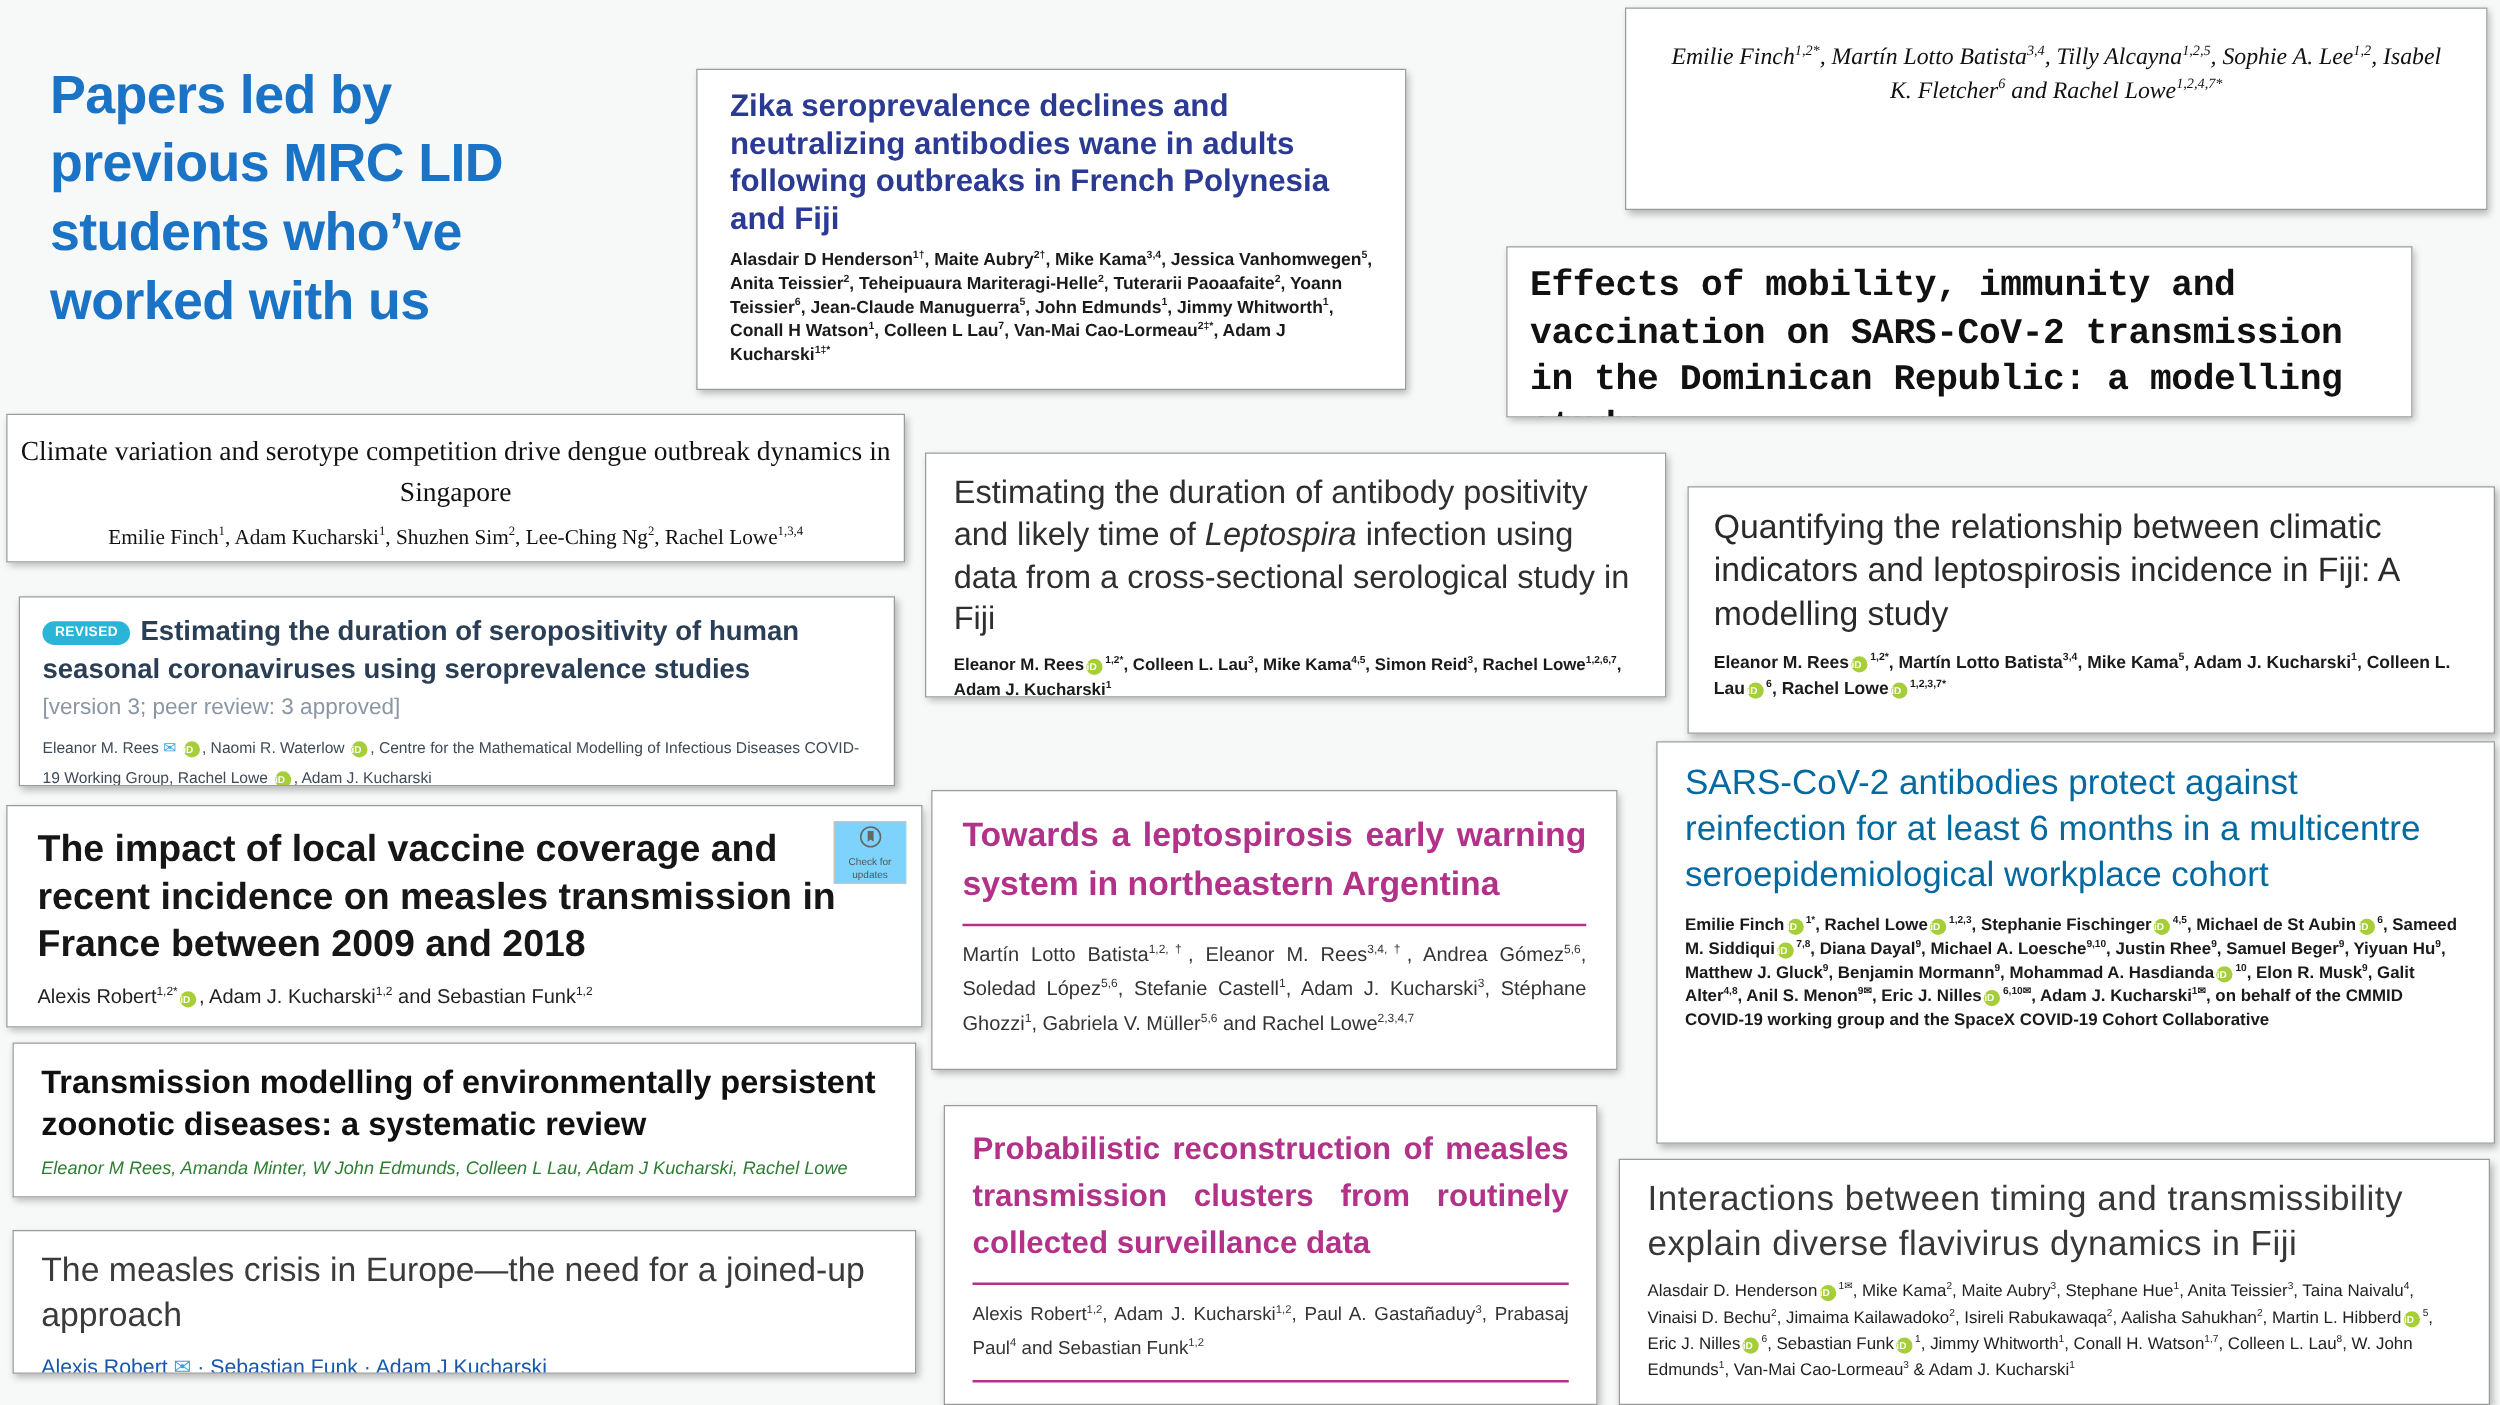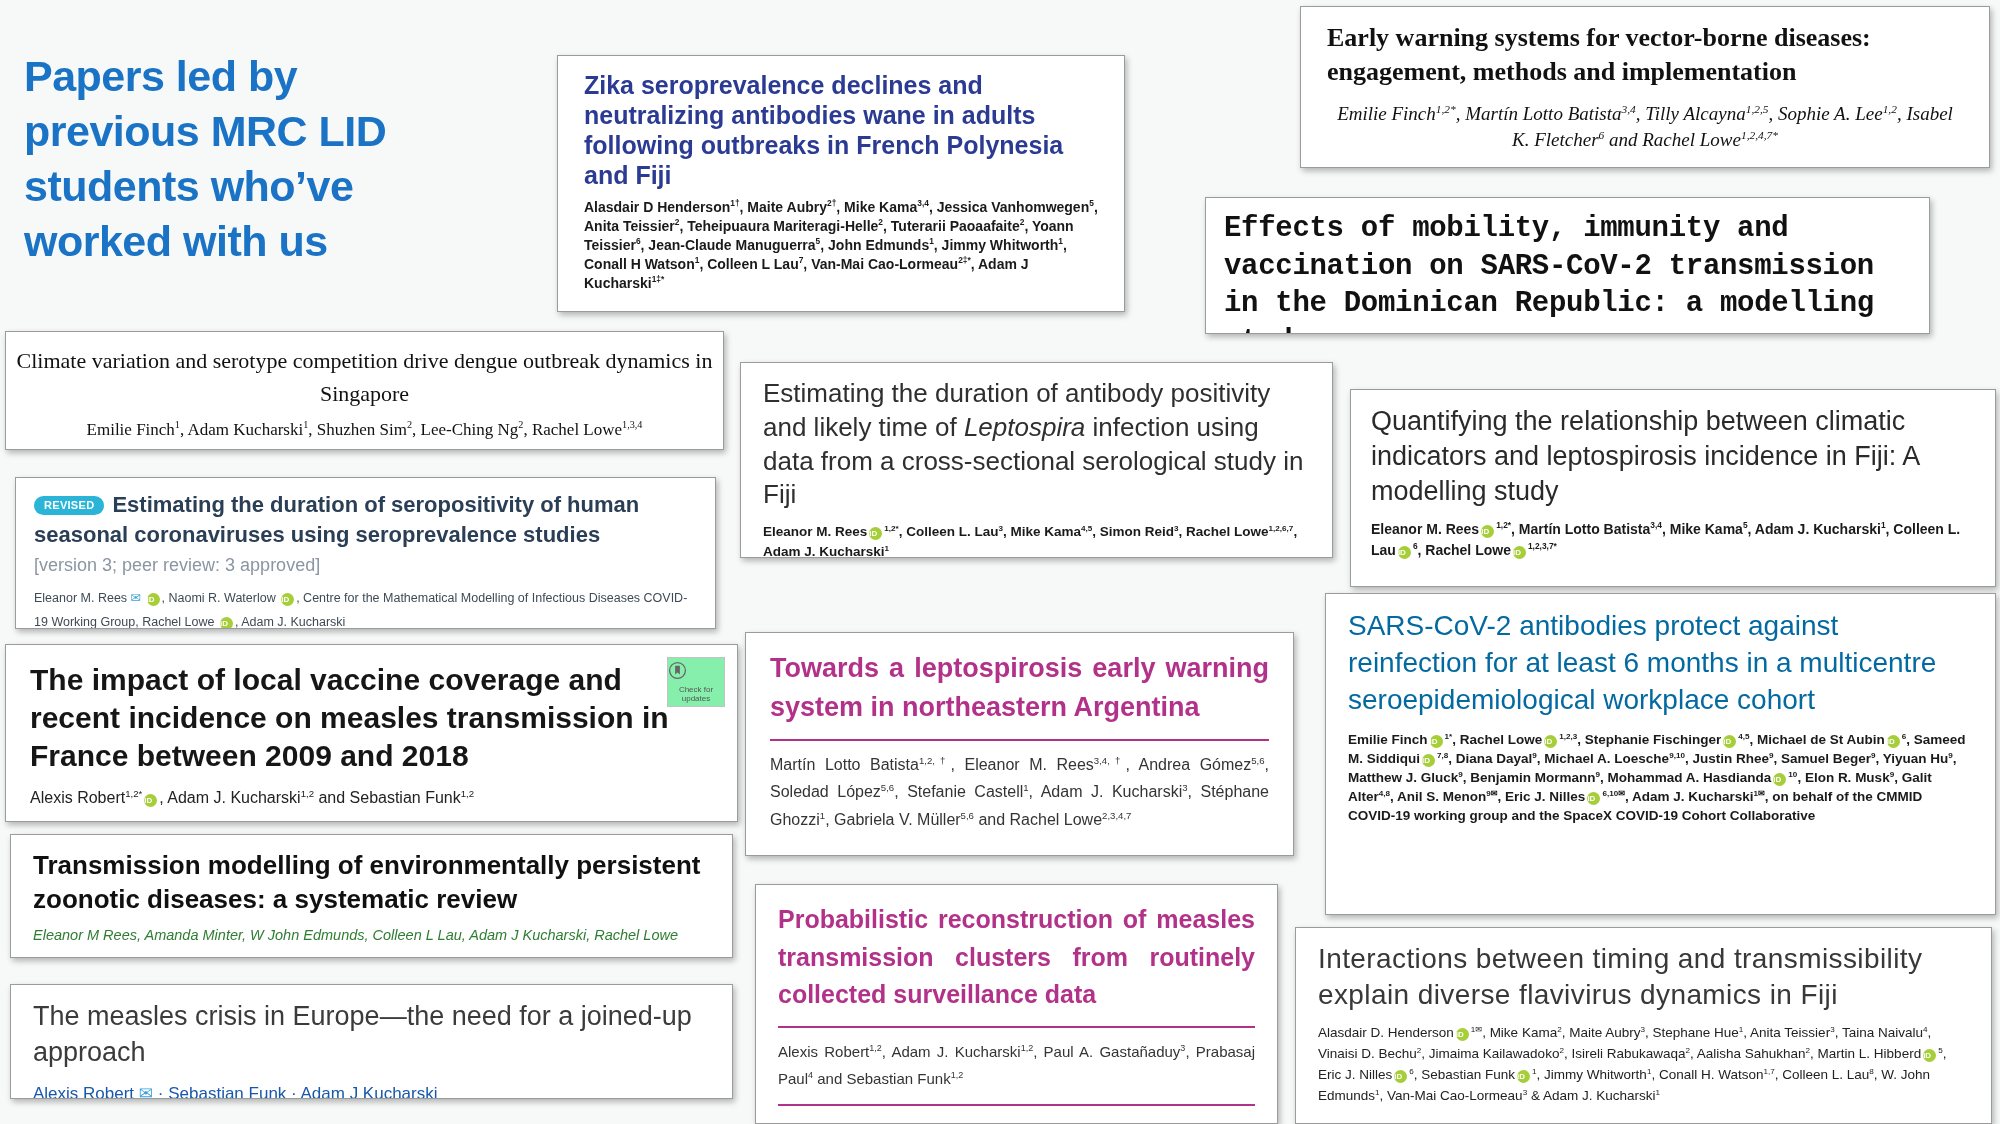--- a/index.html
+++ b/index.html
@@ -16,21 +16,21 @@
         box-shadow:2px 3px 6px rgba(0,0,0,.28);box-sizing:border-box;overflow:hidden;}
 
   sup{font-size:60%;line-height:0;vertical-align:super;}
   .orcid{display:inline-block;width:13px;height:13px;border-radius:50%;background:var(--orcid_green);
          color:#fff;font-size:8px;font-weight:bold;text-align:left;line-height:13px;
          vertical-align:baseline;margin:0 2px;font-style:normal;font-family:"Liberation Sans",sans-serif;}
   .env{color:#3aa0dc;font-style:normal;}
   .alink{color:var(--link_blue);border-bottom:2px dotted #8fb6e2;padding-bottom:1px;cursor:pointer;}
 
   
-  .heading{position:absolute;left:24px;top:20px;width:430px;color:var(--heading_blue);
+  .heading{position:absolute;left:40px;top:20px;width:430px;color:var(--heading_blue);
            font-size:43px;line-height:1.28;font-weight:bold;letter-spacing:-0.5px;}
 
   
   .c-zika{left:557px;top:55px;width:568px;height:257px;padding:14px 26px;}
   .c-zika .title{color:var(--zika_navy);font-size:25px;line-height:1.2;font-weight:bold;margin:0;}
   .c-zika .authors{margin:8px 0 0;font-size:14px;font-weight:bold;line-height:1.35;color:#1a1a1a;}
 
   
   .c-early{left:1300px;top:6px;width:690px;height:162px;padding:14px 26px;font-family:"Liberation Serif",serif;}
   .c-early .title{font-size:26px;line-height:1.3;font-weight:bold;color:#111;margin:0;}
@@ -64,21 +64,21 @@
   
   .c-quant{left:1350px;top:389px;width:646px;height:198px;padding:14px 20px;}
   .c-quant .title{font-size:27px;line-height:1.3;font-weight:normal;color:#2a2a2a;margin:0;}
   .c-quant .authors{margin:10px 0 0;font-size:14px;font-weight:bold;color:#1a1a1a;line-height:1.5;}
 
   
   .c-impact{left:5px;top:644px;width:733px;height:178px;padding:16px 24px;}
   .c-impact .title{font-size:30px;line-height:1.27;font-weight:bold;color:#161616;margin:0;width:640px;}
   .c-impact .authors{margin:12px 0 0;font-size:16px;color:#222;line-height:1.4;}
   .check-badge{position:absolute;right:12px;top:12px;width:56px;height:48px;border:1px solid #c3c3c3;
-               background:#86efac;display:flex;flex-direction:column;align-items:flex-start;justify-content:center;
+               background:#7dd3fc;display:flex;flex-direction:column;align-items:center;justify-content:center;
                gap:1px;cursor:pointer;}
   .check-badge .cb-label{font-size:8px;color:#555;text-align:center;line-height:1.15;}
 
   
   .c-towards{left:745px;top:632px;width:549px;height:224px;padding:16px 24px;}
   .c-towards .title{color:var(--magenta);font-size:27px;line-height:1.45;font-weight:bold;margin:0;text-align:justify;}
   .mag-rule{border:none;border-top:2px solid var(--magenta);margin:12px 0 10px;}
   .c-towards .authors{margin:0;font-size:16px;color:#343434;line-height:1.7;text-align:justify;}
 
   
@@ -112,21 +112,20 @@
 <div id="canvas">
 
   <h1 class="heading">Papers led by previous MRC LID students who’ve worked with us</h1>
 
   <section class="card c-zika">
     <h2 class="title">Zika seroprevalence declines and neutralizing antibodies wane in adults following outbreaks in French Polynesia and Fiji</h2>
     <p class="authors"><span>Alasdair D Henderson</span><sup>1†</sup><span>, Maite Aubry</span><sup>2†</sup><span>, Mike Kama</span><sup>3,4</sup><span>, Jessica Vanhomwegen</span><sup>5</sup><span>, Anita Teissier</span><sup>2</sup><span>, Teheipuaura Mariteragi-Helle</span><sup>2</sup><span>, Tuterarii Paoaafaite</span><sup>2</sup><span>, Yoann Teissier</span><sup>6</sup><span>, Jean-Claude Manuguerra</span><sup>5</sup><span>, John Edmunds</span><sup>1</sup><span>, Jimmy Whitworth</span><sup>1</sup><span>, Conall H Watson</span><sup>1</sup><span>, Colleen L Lau</span><sup>7</sup><span>, Van-Mai Cao-Lormeau</span><sup>2‡*</sup><span>, Adam J Kucharski</span><sup>1‡*</sup></p>
   </section>
 
   <section class="card c-early">
-    <h2 class="title">Early warning systems for vector-borne diseases: engagement, methods and implementation</h2>
     <p class="authors"><span>Emilie Finch</span><sup>1,2*</sup><span>, Martín Lotto Batista</span><sup>3,4</sup><span>, Tilly Alcayna</span><sup>1,2,5</sup><span>, Sophie A. Lee</span><sup>1,2</sup><span>, Isabel K. Fletcher</span><sup>6</sup><span> and Rachel Lowe</span><sup>1,2,4,7*</sup></p>
   </section>
 
   <section class="card c-effects">
     <h2 class="title">Effects of mobility, immunity and vaccination on SARS-CoV-2 transmission in the Dominican Republic: a modelling study</h2>
     <p class="authors"><span>Emilie Finch,</span><sup>a,*</sup><span> Eric J. Nilles,</span><sup>b,c</sup><span> Cecilia Then Paulino,</span><sup>d</sup><span> Ronald Skewes-Ramm,</span><sup>d</sup><span> Colleen L. Lau,</span><sup>e</sup><span> Rachel Lowe,</span><sup>a,f,g</sup><span> and Adam J. Kucharski</span></p>
   </section>
 
   <section class="card c-climate">
     <h2 class="title">Climate variation and serotype competition drive dengue outbreak dynamics in Singapore</h2>

